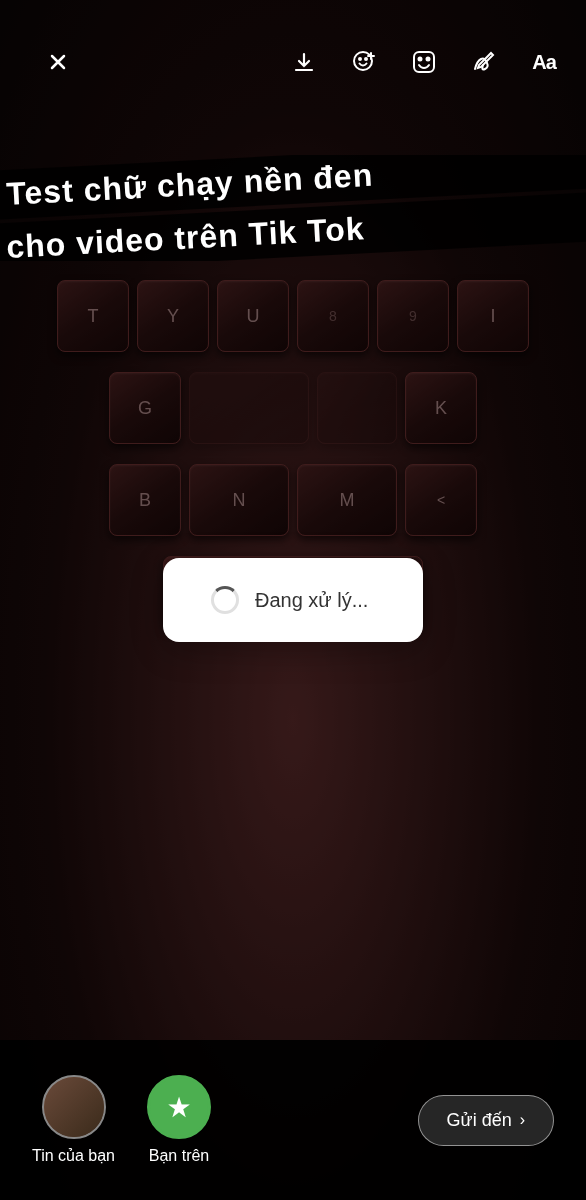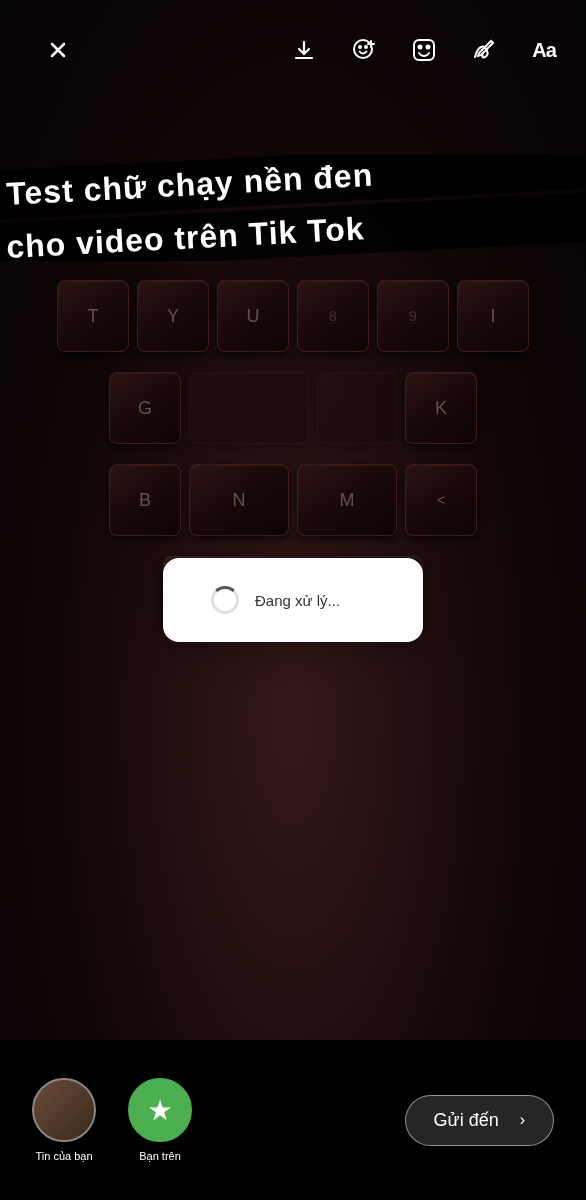--- a/index.html
+++ b/index.html
@@ -63,21 +63,21 @@
       height: 72px;
       background: linear-gradient(145deg, #5a2525 0%, #3a1515 50%, #2a0f0f 100%);
     }
 
     
     .toolbar {
       position: absolute;
       top: 0; left: 16px; right: 0;
       height: 80px;
       display: flex;
-      align-items: center;
+      align-items: flex-end;
       justify-content: space-between;
       padding: 20px 24px 0;
       z-index: 10;
     }
 
     .toolbar-icon {
       color: #fff;
       font-size: 24px;
       cursor: pointer;
       width: 36px;
@@ -146,21 +146,21 @@
       border-radius: 50%;
       animation: spin 0.8s linear infinite;
       flex-shrink: 0;
     }
 
     @keyframes spin {
       to { transform: rotate(360deg); }
     }
 
     .dialog-text {
-      font-size: 15px;
+      font-size: 20px;
       color: #333;
       font-weight: 400;
     }
 
     
     .bottom-bar {
       position: absolute;
       bottom: 0; left: 0; right: 0;
       height: 160px;
       background: rgba(0,0,0,0.92);
@@ -205,35 +205,35 @@
       justify-content: center;
     }
 
     .star-icon {
       color: #fff;
       font-size: 28px;
     }
 
     .story-label {
       color: #fff;
-      font-size: 11px;
+      font-size: 16px;
       text-align: center;
     }
 
     .send-btn {
       background: rgba(255,255,255,0.15);
       border: 1.5px solid rgba(255,255,255,0.5);
       border-radius: 28px;
       color: #fff;
       padding: 14px 28px;
       font-size: 18px;
       cursor: pointer;
       display: flex;
       align-items: center;
-      gap: 21px;
+      gap: 8px;
     }
 
     .chevron-right {
       font-size: 16px;
     }
 
     
     .dark-overlay {
       position: absolute;
       top: 0; left: 0; right: 0; bottom: 0;

